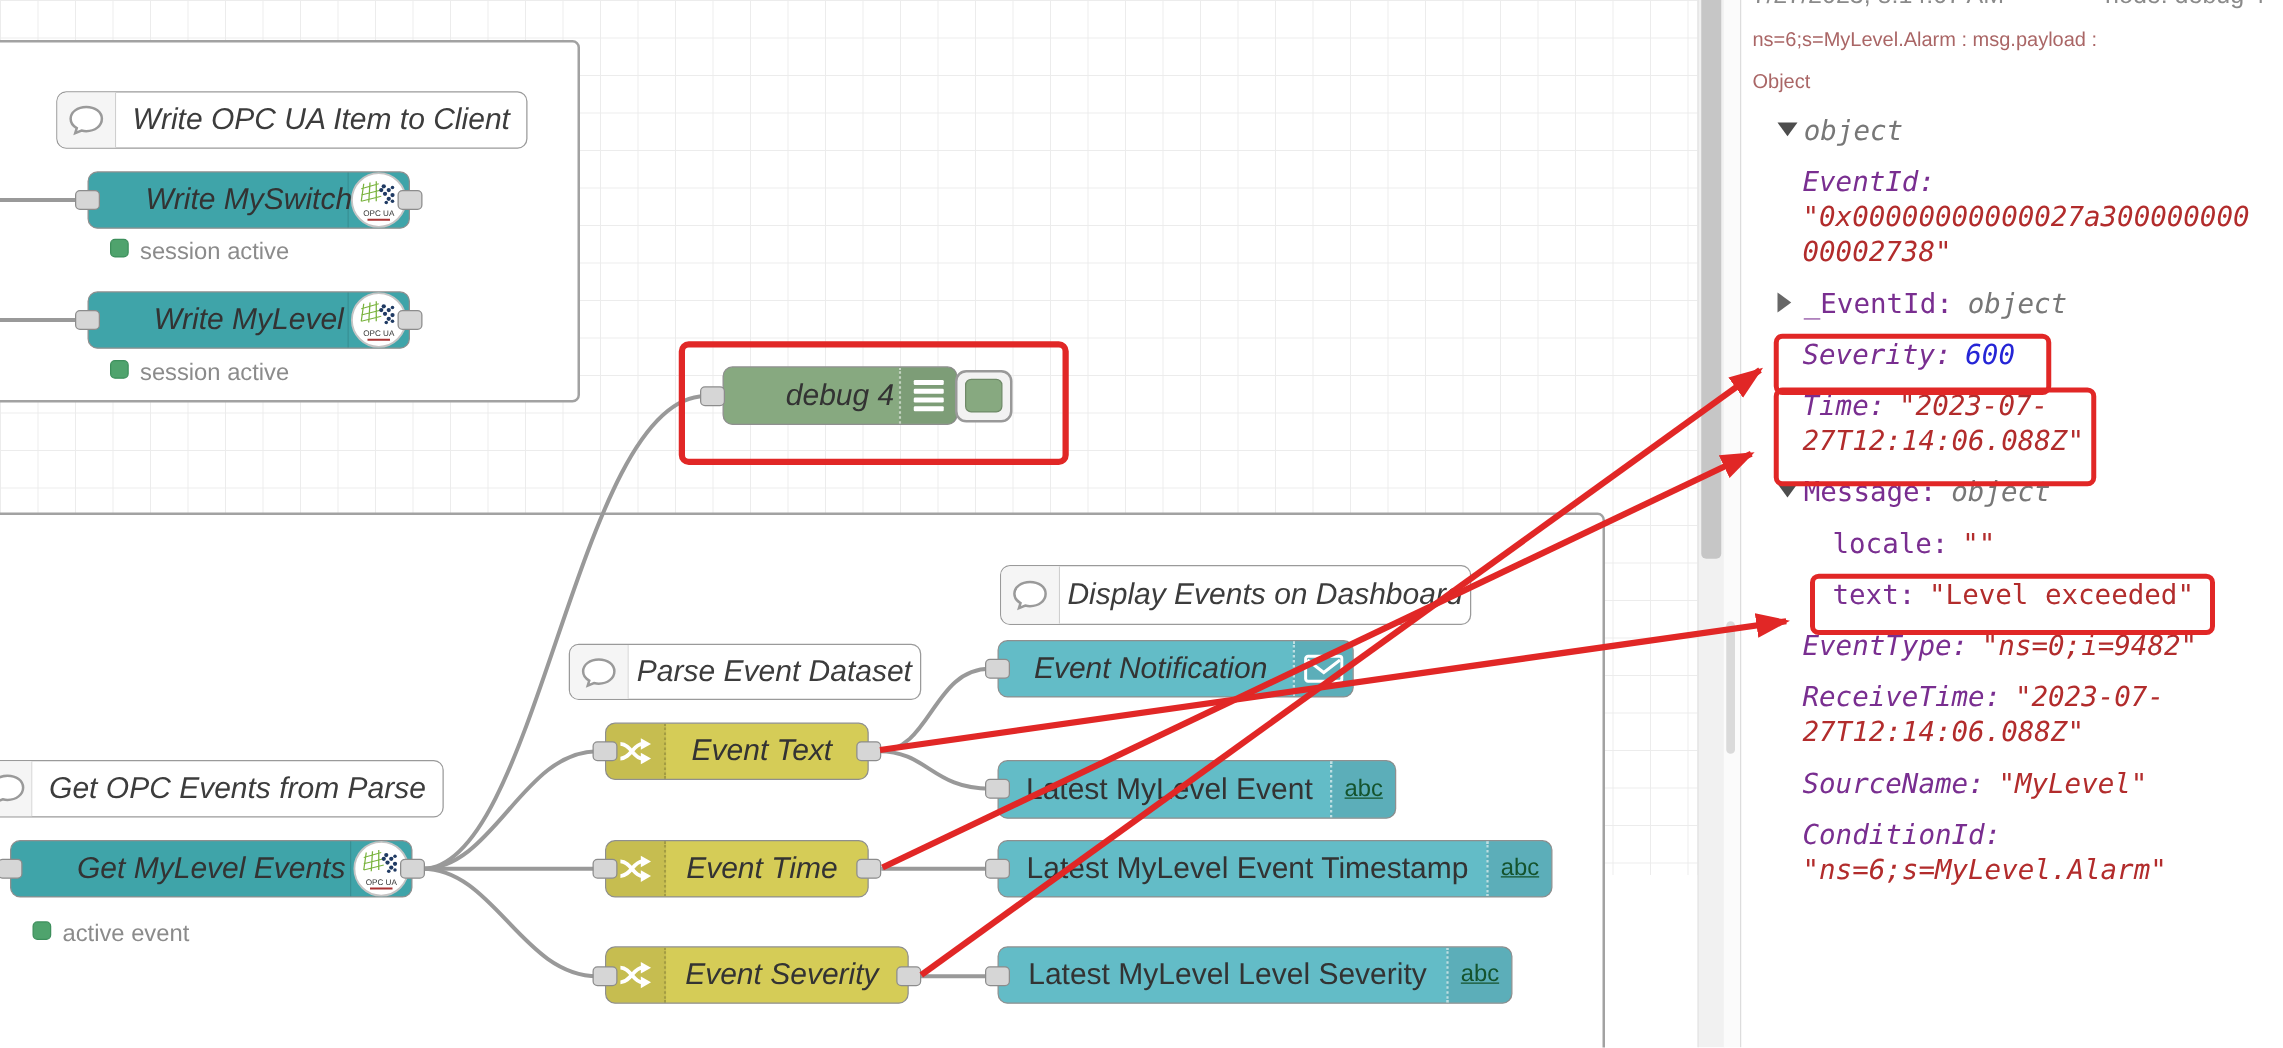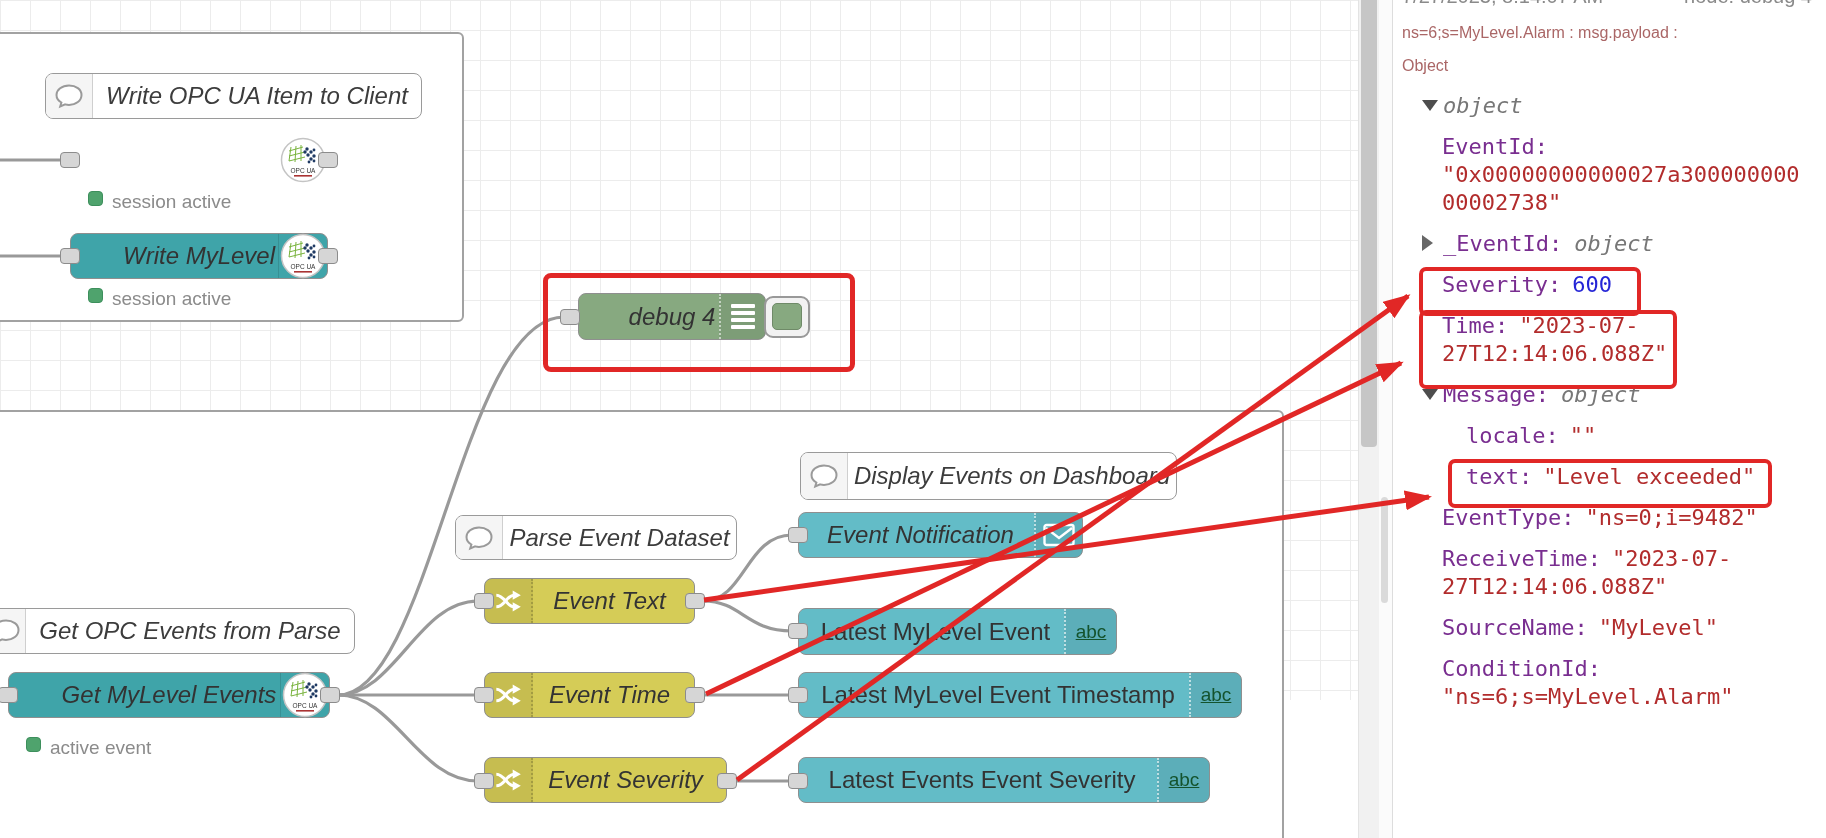--- a/index.html
+++ b/index.html
@@ -56,21 +56,21 @@
   #thumb2{position:absolute;left:2px;top:497px;width:7px;height:106px;background:#dadada;border-radius:4px;}
 
   
   #panel{position:absolute;left:1392px;top:0;width:434px;height:838px;background:#fff;border-left:1px solid #ddd;box-sizing:border-box;padding:0 8px 0 9px;}
   .msghead{position:absolute;top:-15px;left:9px;right:14px;display:flex;justify-content:space-between;color:#8a8a8a;font-size:20px;line-height:22px;}
   .topicwrap{padding-top:16px;color:#aa6666;font-size:16px;line-height:33px;}
   .tree{font-family:"DejaVu Sans Mono",monospace;font-size:22px;color:#333;padding-top:6px;}
   .trow{line-height:28px;margin-top:13px;}
   .trow.first{margin-top:4px;}
   .i0{padding-left:20px;}
-  .i1{padding-left:40px;}
+  .i1{padding-left:40px;font-style:italic;}
   .i2{padding-left:64px;}
   .exp{display:inline-block;vertical-align:middle;margin-right:5px;margin-bottom:4px;}
   .exp.down{width:0;height:0;border-left:8px solid transparent;border-right:8px solid transparent;border-top:11px solid #4d4d4d;}
   .exp.right{width:0;height:0;border-top:8px solid transparent;border-bottom:8px solid transparent;border-left:11px solid #676767;margin-right:10px;}
   .k{color:#792e90;}
   .meta{color:#777;font-style:italic;margin-left:12px;}
   .v{white-space:pre-wrap;margin-left:11px;}
   .v.s{color:#b22c2c;}
   .v.n{color:#2525d6;}
   .msg2{margin-top:12px;border-top:1px solid #e2e2e2;padding:9px 5px 0 1px;display:flex;justify-content:space-between;color:#808080;font-size:20px;}
@@ -101,20 +101,24 @@
 
     <div class="comment" style="left:45px;top:73px;width:377px;">
       <span class="c-icon">
         <svg width="30" height="26" viewBox="0 0 30 26">
             <path d="M15,2.5 C8,2.5 2.5,6.8 2.5,12 c0,3.1 1.9,5.8 4.9,7.5 L6.2,23.5 l5-2.1 c1.2,.3 2.5,.5 3.8,.5 7,0 12.5,-4.2 12.5,-9.9 S22,2.5 15,2.5z" fill="#fff" stroke="#9a9a9a" stroke-width="2"></path>
           </svg>
       </span>
       <span class="c-label">Write OPC UA Item to Client</span>
     </div>
 
+    <div class="node teal" style="left:70px;top:137px;width:258px;">
+      <span class="opc-divider"></span>
+      <span class="label">Write MySwitch</span>
+    </div>
     <svg class="badge" style="left:280px;top:137px;" width="46" height="46" viewBox="0 0 46 46">
       <circle cx="23" cy="23" r="21.5" fill="#fff" stroke="#c4c4c4" stroke-width="1.5"></circle>
       <path d="M9 14 L23 10 M9 19 L25 15 M9 24 L25 20 M11 10 L9 24 M16 9 L15 25 M21 8 L21 24" stroke="#79b33d" stroke-width="1" fill="none"></path>
       <g fill="#1f3a63">
           <circle cx="27" cy="12" r="1.7"></circle>
           <circle cx="31" cy="15" r="1.7"></circle>
           <circle cx="34" cy="19" r="1.7"></circle>
           <circle cx="28" cy="18" r="1.7"></circle>
           <circle cx="31" cy="22" r="1.7"></circle>
           <circle cx="25" cy="15" r="1.7"></circle>
@@ -291,21 +295,21 @@
 
     <div class="node uiteal" style="left:798px;top:672px;width:444px;">
       <span class="label upright" style="margin-right:44px;">Latest MyLevel Event Timestamp</span>
       <span class="icon-right" style="width:50px;border-left:2px dotted rgba(255,255,255,0.6);">
         <span class="abc">abc</span>
       </span>
     </div>
     <span class="port" style="left:788px;top:687px;"></span>
 
     <div class="node uiteal" style="left:798px;top:757px;width:412px;">
-      <span class="label upright" style="margin-right:44px;">Latest Events Event Severity</span>
+      <span class="label upright" style="margin-right:44px;">Latest MyLevel Level Severity</span>
       <span class="icon-right" style="width:50px;border-left:2px dotted rgba(255,255,255,0.6);">
         <span class="abc">abc</span>
       </span>
     </div>
     <span class="port" style="left:788px;top:773px;"></span>
 
   </div>
 
   <div id="vstrip">
       <div id="vthumb"></div>

